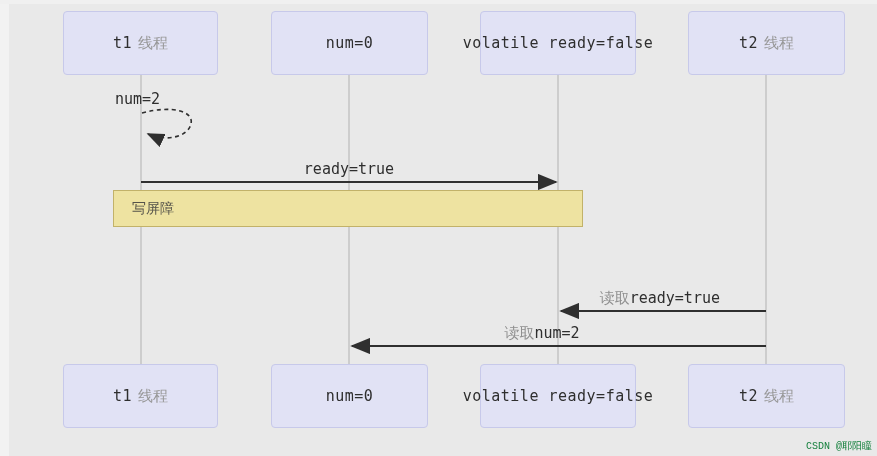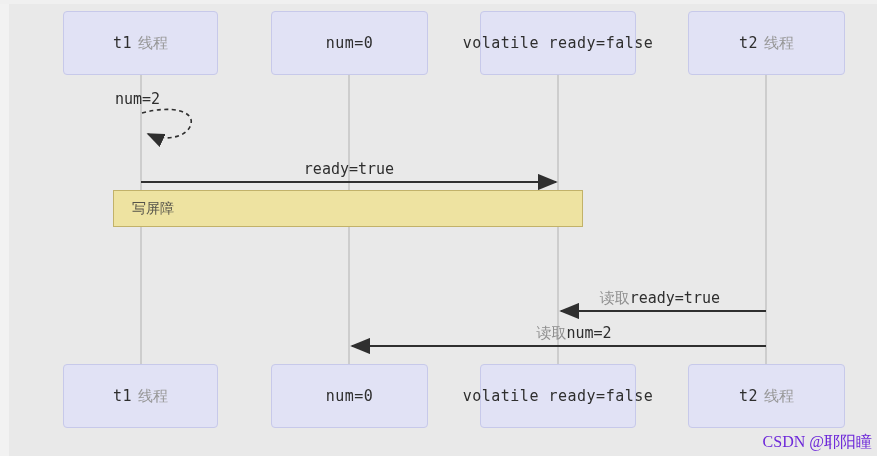--- a/index.html
+++ b/index.html
@@ -76,23 +76,23 @@
     align-items: center;
     padding-left: 18px;
     font-size: 14px;
     color: #55534a;
   }
 
   .watermark {
     position: absolute;
     right: 5px;
     bottom: 3px;
-    font-size: 16px;
-    color: #6d28d9;
-    font-family: Liberation Serif, serif;
+    font-size: 10px;
+    color: #15803d;
+    font-family: Liberation Mono, monospace;
   }
 </style>
 </head>
 <body>
 
 <div class="stage">
   <div class="edge-left"></div>
   <div class="edge-top"></div>
 
   <svg class="svg-layer" viewBox="0 0 877 456">
@@ -133,21 +133,21 @@
 
   <div class="msg-label" style="left:115px; top:90px;">
     <span>num=2</span>
   </div>
   <div class="msg-label" style="left:349px; top:160px; transform:translateX(-50%);">
     <span>ready=true</span>
   </div>
   <div class="msg-label" style="left:720px; top:289px; transform:translateX(-100%);">
     <span class="cjk-prefix">读取</span><span>ready=true</span>
   </div>
-  <div class="msg-label" style="left:574px; top:324px; transform:translateX(-50%);">
+  <div class="msg-label" style="left:542px; top:324px; transform:translateX(-50%);">
     <span class="cjk-prefix">读取</span><span>num=2</span>
   </div>
 
   <div class="barrier" style="left:113px; top:190px; width:470px;">
     <span>写屏障</span>
   </div>
 
   <div class="participant-box" style="left:63px;  top:364px; width:155px;">
     <span class="code">t1</span>
     <span class="cjk">线程</span>

